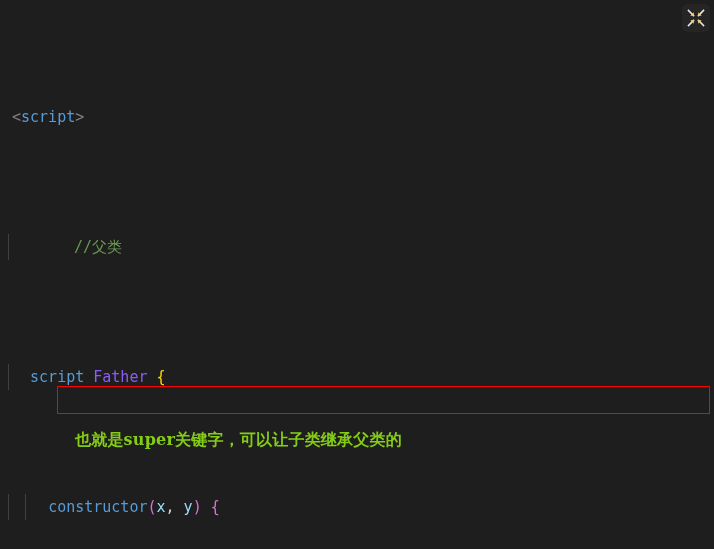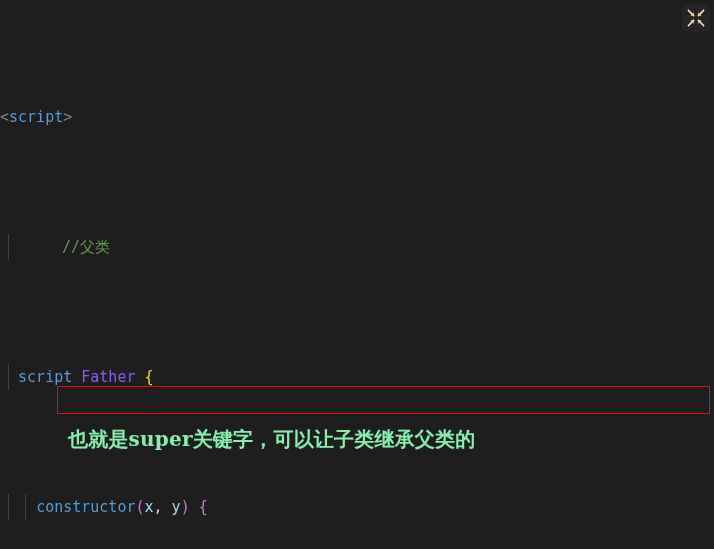--- a/index.html
+++ b/index.html
@@ -27,21 +27,21 @@
     top: 0;
     width: 714px;
     font-size: 15px;
     line-height: 26px;
     white-space: pre;
     letter-spacing: 0px;
   }
   .line {
     position: relative;
     height: 26px;
-    padding-left: 0;
+    padding-left: 12px;
     box-sizing: border-box;
     white-space: pre;
   }
   
   .guide {
     position: absolute;
     top: 0;
     width: 1px;
     height: 26px;
     background: #404040;
@@ -67,26 +67,26 @@
     top: 386px;
     width: 653px;
     height: 28px;
     border: 1px solid #ff0000;
     box-sizing: border-box;
     pointer-events: none;
   }
   
   #red-note {
     position: absolute;
-    left: 68px;
+    left: 75px;
     top: 429px;
-    color: #86efac;
+    color: #84cc16;
     font-family: "DejaVu Serif", "Liberation Serif", serif;
     font-weight: bold;
-    font-size: 20px;
+    font-size: 16px;
     line-height: 21px;
     white-space: pre-line;
     letter-spacing: 0.2px;
   }
   
   #collapse-btn {
     position: absolute;
     right: 4px;
     top: 4px;
     width: 28px;

